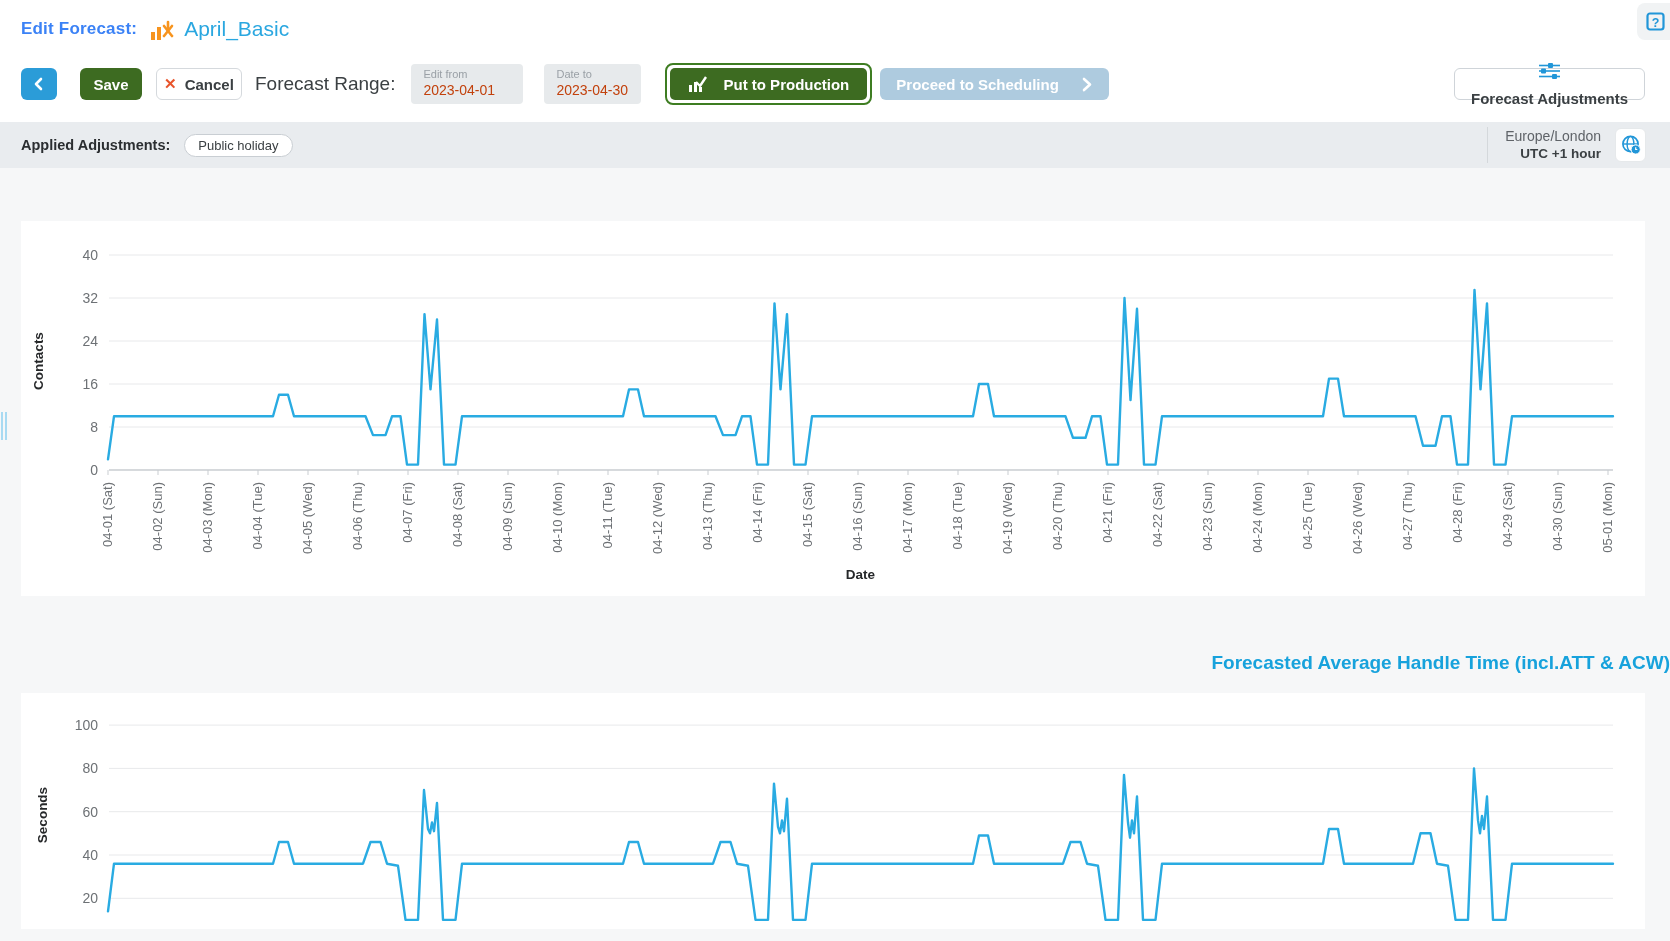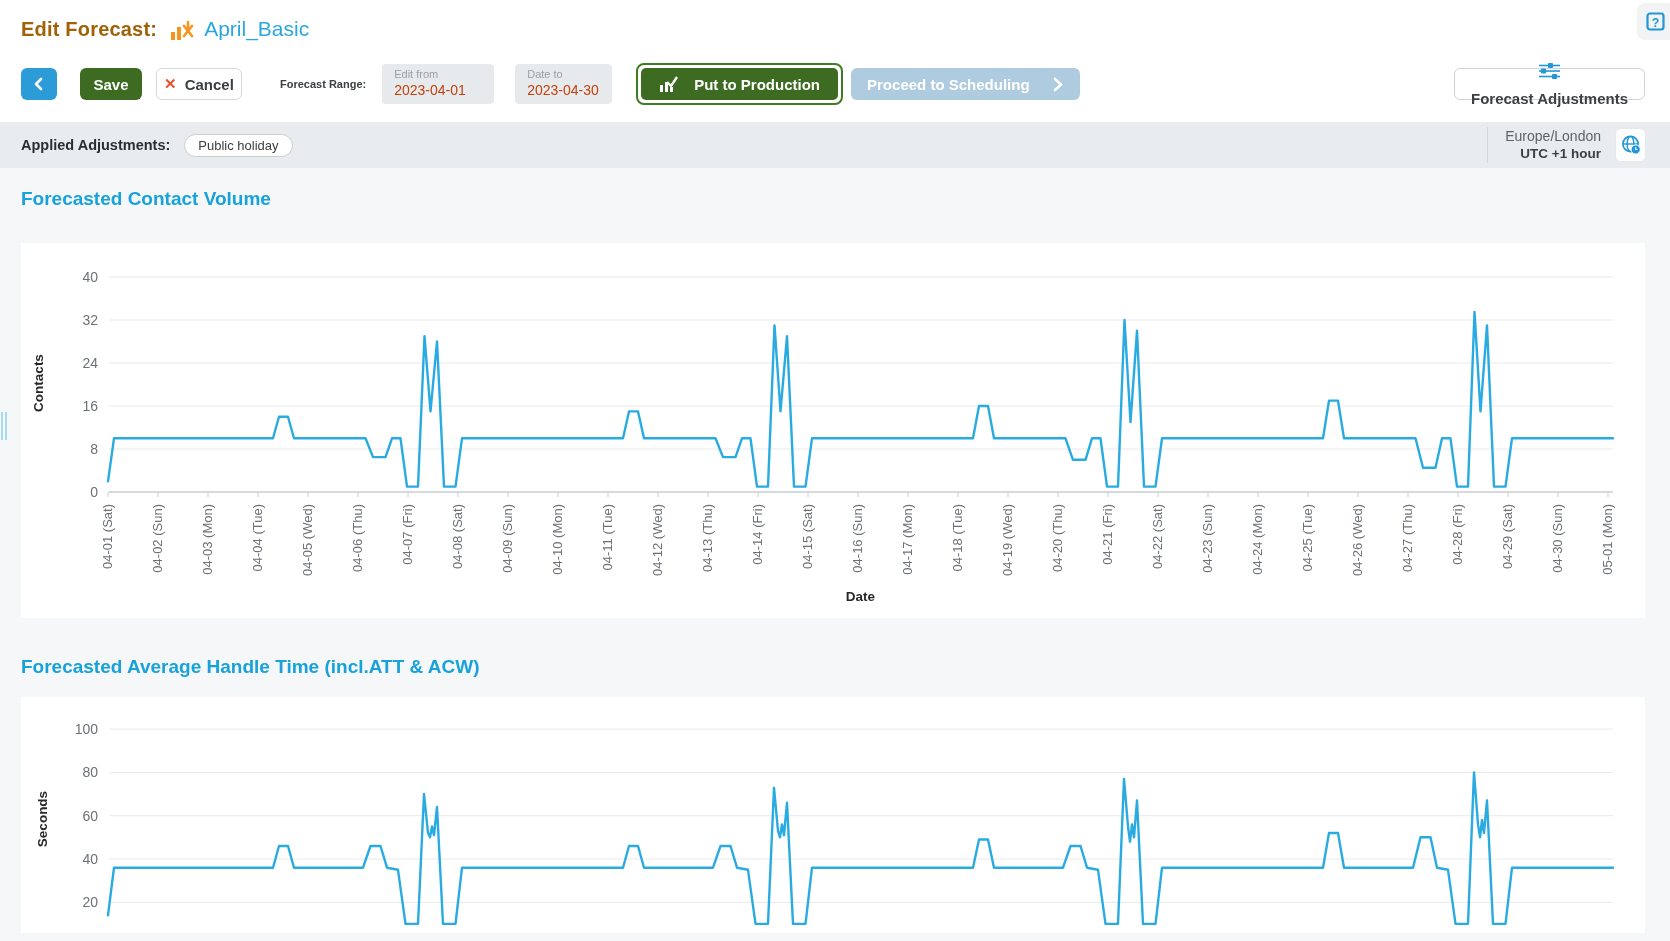--- a/index.html
+++ b/index.html
@@ -3,31 +3,31 @@
 <meta charset="utf-8">
 <style>
   * { margin:0; padding:0; box-sizing:border-box; }
   html,body { width:1670px; height:941px; overflow:hidden; background:#fff;
     font-family:"Liberation Sans", sans-serif; color:#3b4043; }
   .app { position:relative; width:1670px; height:941px; }
 
   
   .header { background:#fff; padding:14px 0 0 21px; }
   .title-row { display:flex; align-items:center; height:30px; }
-  .page-title { font-size:20px; font-weight:bold; color:#a16207; letter-spacing:.2px; }
+  .page-title { font-size:17px; font-weight:bold; color:#3b82f6; letter-spacing:.2px; }
   .forecast-icon { margin:4px 8px 0 12px; }
   .forecast-name { font-size:21px; color:#2aa7e0; }
   .toolbar { display:flex; align-items:center; margin-top:19px; height:42px; margin-bottom:17px; }
   .btn { display:flex; align-items:center; justify-content:center; border-radius:6px;
     font-size:15px; font-weight:bold; cursor:pointer; height:32px; }
   .btn-back { width:36px; background:#2b9cd8; }
   .btn-save { width:62px; margin-left:23px; background:#3d6b21; color:#fff; }
   .btn-cancel { width:86px; margin-left:14px; background:#fff; border:1px solid #d5d9dd; color:#3b4043; gap:8px; }
   .x-glyph { color:#e8542b; font-size:15px; font-weight:bold; }
-  .range-label { margin-left:38px; font-size:11px; font-weight:bold; color:#3b4043; }
+  .range-label { margin-left:13px; font-size:19px; font-weight:normal; color:#3b4043; }
   .date-field { margin-left:16px; background:#e7eaec; border-radius:4px; padding:4px 12px 5px 12px; min-width:112px; }
   .date-field + .date-field { margin-left:21px; min-width:97px; }
   .date-field .lbl { font-size:11px; color:#9aa0a6; line-height:13px; }
   .date-field .val { font-size:14px; color:#c2410c; line-height:18px; }
   .put-wrap { margin-left:24px; border:2px solid #3e7d22; border-radius:8px; padding:3px; }
   .btn-put { height:32px; padding:0 18px; background:#3d6b21; color:#fff; gap:16px; border-radius:5px; }
   .btn-proceed { margin-left:8px; padding:0 16px; background:#aecbdf; color:#fff; gap:22px; cursor:default; }
   .spacer { flex:1; }
   .btn-adjust { margin-right:25px; padding:0 16px; background:#fff; border:1px solid #cfd4d9; color:#3b4043; gap:10px;flex-direction:column; }
   .help-btn { position:absolute; top:3px; left:1637px; width:46px; height:37px; background:#f1f3f4;
@@ -43,21 +43,21 @@
   .tz-region { font-size:14px; color:#5f6368; line-height:17px; }
   .tz-offset { font-size:13.5px; font-weight:bold; color:#3b4043; line-height:17px; }
   .globe-btn { width:31px; height:34px; background:#fff; border:1px solid #e6e9eb; border-radius:6px;
     display:flex; align-items:center; justify-content:center; cursor:pointer; }
 
   
   .content { background:#f6f7f8; height:773px; padding:20px 0 0 21px; }
   .chart-title { font-size:19px; font-weight:bold; color:#17a2dc; line-height:22px; }
   .chart-card { width:1624px; background:#fff; }
   .card-1 { margin-top:33px; height:375px; }
-  .title-2 { margin-top:38px; }
+  .title-2 { margin-top:56px;text-align:right; }
   .card-2 { margin-top:19px; height:236px; overflow:hidden; }
   svg { display:block; }
   svg text { font-family:"Liberation Sans", sans-serif; }
 
   
   .side-handle { position:absolute; left:1px; top:412px; width:7px; height:28px; cursor:pointer; }
   .side-handle i { position:absolute; top:0; width:2px; height:28px; background:#a8daf2; }
   .side-handle i.b2 { left:4px; }
 </style>
 </head>
@@ -167,21 +167,20 @@
         <circle cx="10.5" cy="10" r="7.6" fill="none" stroke="#2196d8" stroke-width="1.7"></circle>
         <ellipse cx="10.5" cy="10" rx="3.4" ry="7.6" fill="none" stroke="#2196d8" stroke-width="1.4"></ellipse>
         <line x1="3" y1="10" x2="18" y2="10" stroke="#2196d8" stroke-width="1.4"></line>
         <circle cx="15.7" cy="15.5" r="4.6" fill="#2196d8" stroke="#fff" stroke-width="1"></circle>
         <polyline points="15.7,13.3 15.7,15.5 17.3,15.5" fill="none" stroke="#fff" stroke-width="1.2"></polyline>
       </svg>
     </div>
   </div>
 
   <div class="content">
-    <div class="chart-title">Forecasted Contact Volume</div>
     <div class="chart-card card-1">
       <svg width="1624" height="375">
           <line x1="88" x2="1592" y1="249" y2="249" stroke="#c9cdd1" stroke-width="1"></line>
           <text x="77" y="254" text-anchor="end" fill="#6d7175" font-size="14">0</text>
           <line x1="88" x2="1592" y1="206" y2="206" stroke="#e8e9eb" stroke-width="1"></line>
           <text x="77" y="211" text-anchor="end" fill="#6d7175" font-size="14">8</text>
           <line x1="88" x2="1592" y1="163" y2="163" stroke="#e8e9eb" stroke-width="1"></line>
           <text x="77" y="168" text-anchor="end" fill="#6d7175" font-size="14">16</text>
           <line x1="88" x2="1592" y1="120" y2="120" stroke="#e8e9eb" stroke-width="1"></line>
           <text x="77" y="125" text-anchor="end" fill="#6d7175" font-size="14">24</text>

